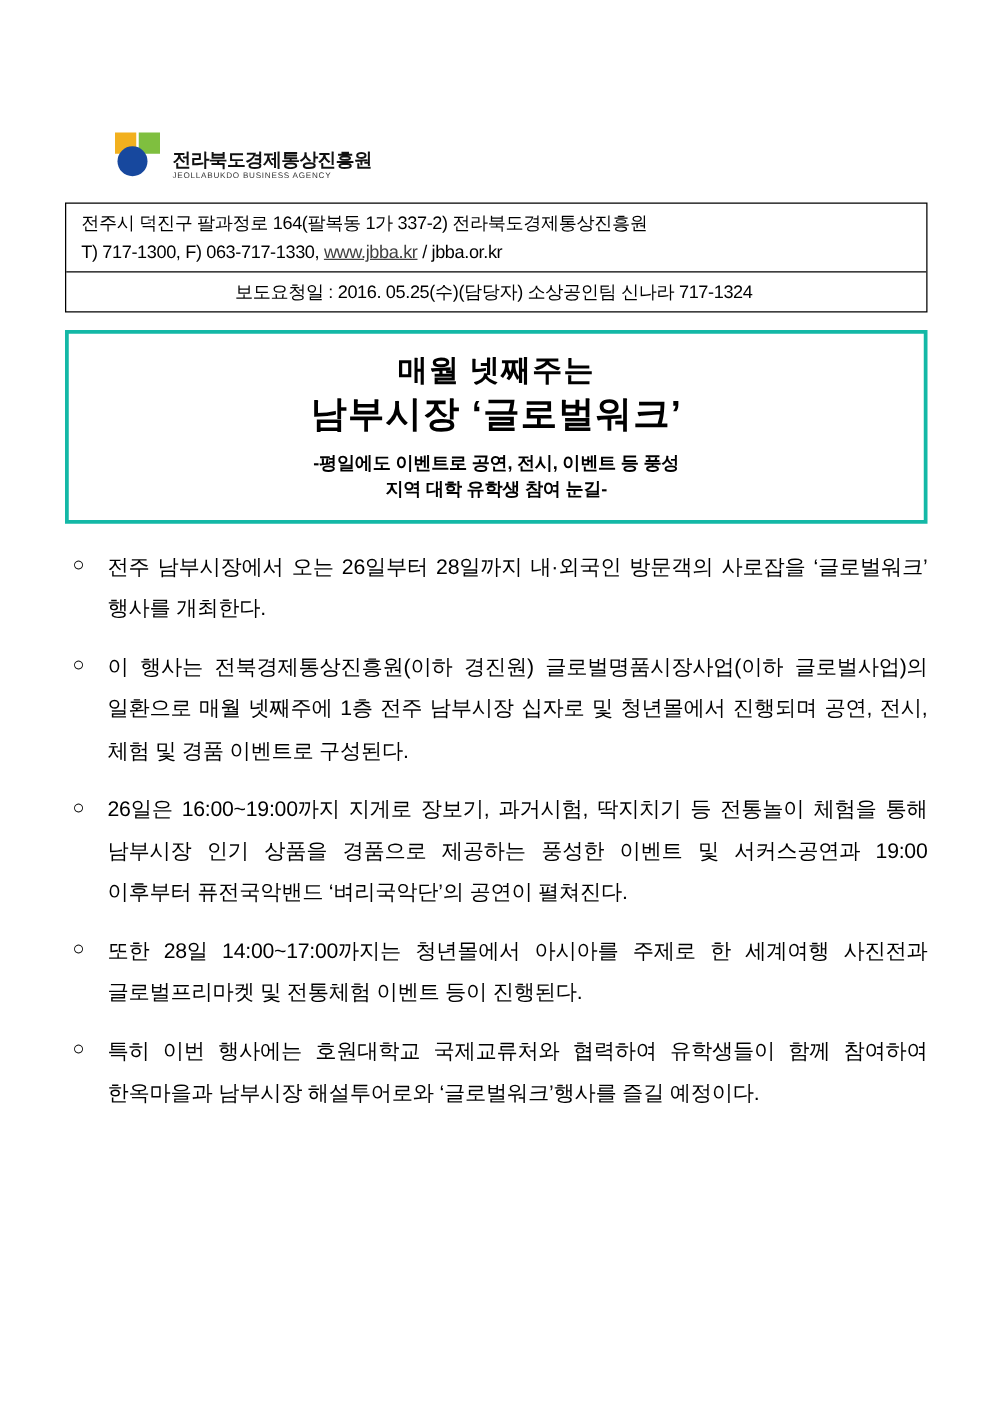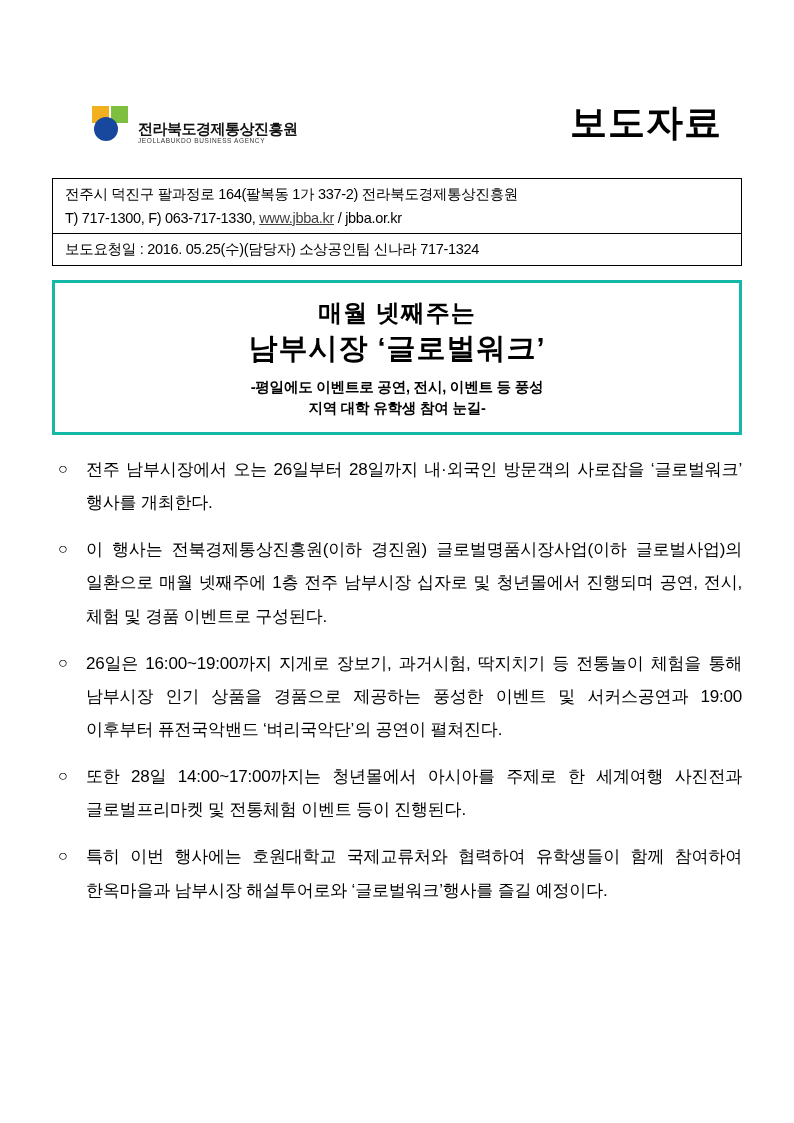--- a/index.html
+++ b/index.html
@@ -80,39 +80,39 @@
   }
   .doc-title {
     font-size: 37px;
     font-weight: bold;
     letter-spacing: 1px;
     padding-right: 20px;
   }
 
   
   .contact-box {
-    margin-top: 20px;
+    margin-top: 4px;
     border: 1.5px solid #000;
   }
   .contact-line {
     padding: 6px 12px 4px 12px;
     font-size: 14.5px;
     letter-spacing: -0.3px;
   }
   .contact-line.second {
     padding-top: 2px;
     padding-bottom: 7px;
   }
   .contact-line a {
     color: #404040;
   }
   .contact-row {
     border-top: 1.5px solid #000;
     display: flex;
-    justify-content: flex-start;
+    justify-content: center;
     padding: 6px 12px 6px 12px;
     font-size: 14.5px;
     letter-spacing: -0.3px;
   }
   .contact-row .right {
     padding-right: 4px;
   }
 
   
   .banner {
@@ -179,21 +179,20 @@
       <div class="logo-mark">
         <div class="sq1"></div>
         <div class="sq2"></div>
         <div class="circ"></div>
       </div>
       <div class="logo-text">
         <div class="ko">전라북도경제통상진흥원</div>
         <div class="en">JEOLLABUKDO BUSINESS AGENCY</div>
       </div>
     </div>
-    <div class="doc-title">보도자료</div>
   </div>
 
   <div class="contact-box">
     <div class="contact-line">전주시 덕진구 팔과정로 164(팔복동 1가 337-2) 전라북도경제통상진흥원</div>
     <div class="contact-line second"><span>T) 717-1300,  F) 063-717-1330, </span><a href="#">www.jbba.kr</a><span> / jbba.or.kr</span></div>
     <div class="contact-row">
       <div class="left">보도요청일 : 2016. 05.25(수)</div>
       <div class="right">(담당자) 소상공인팀 신나라  717-1324</div>
     </div>
   </div>

